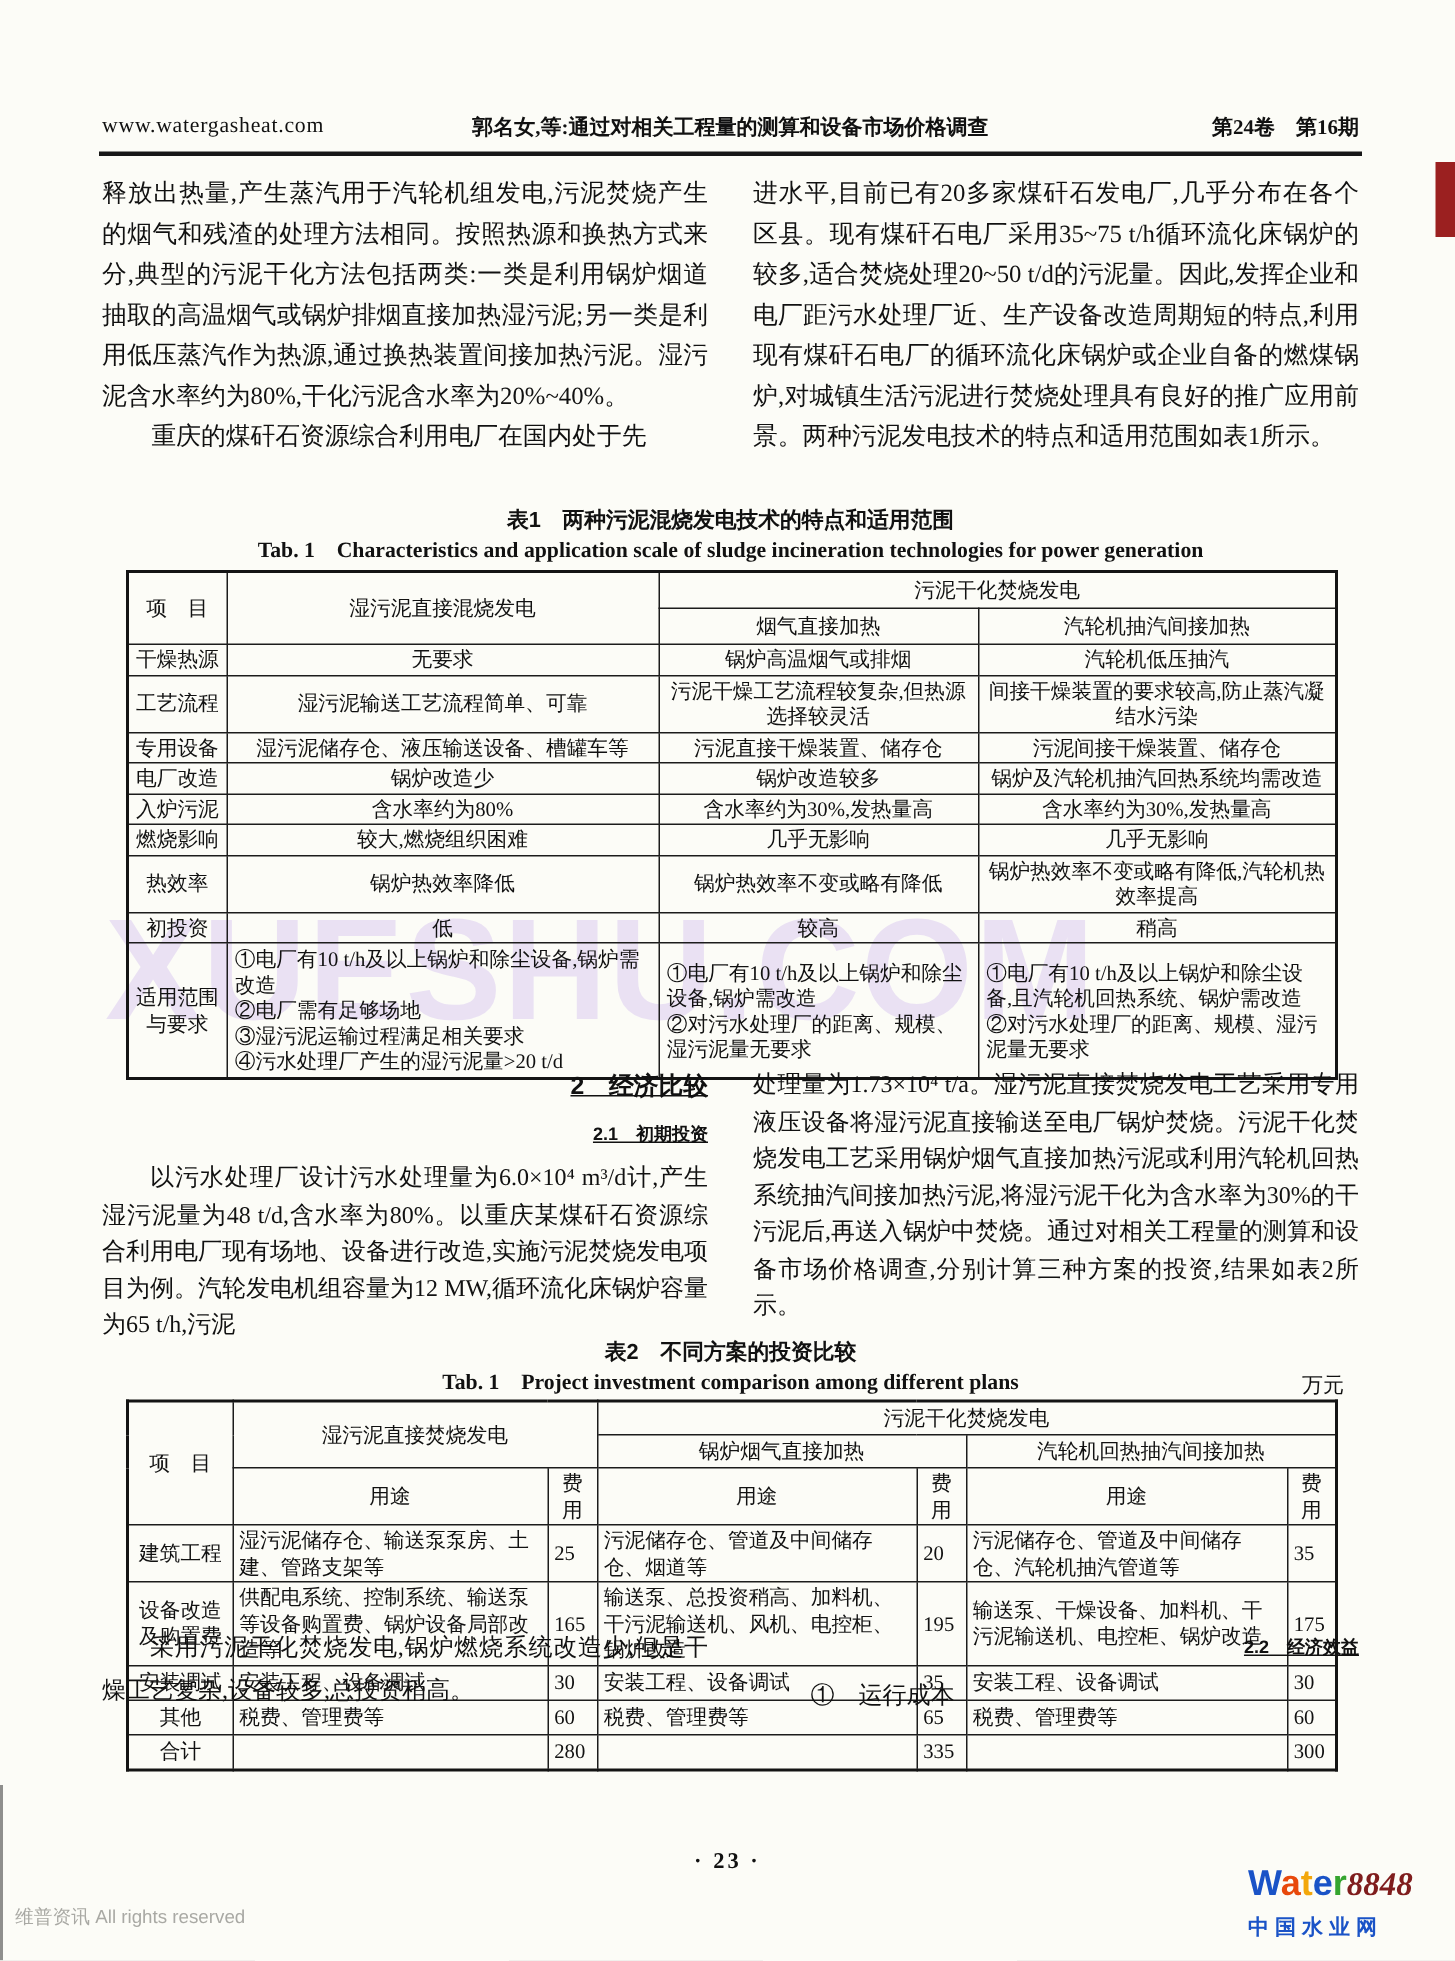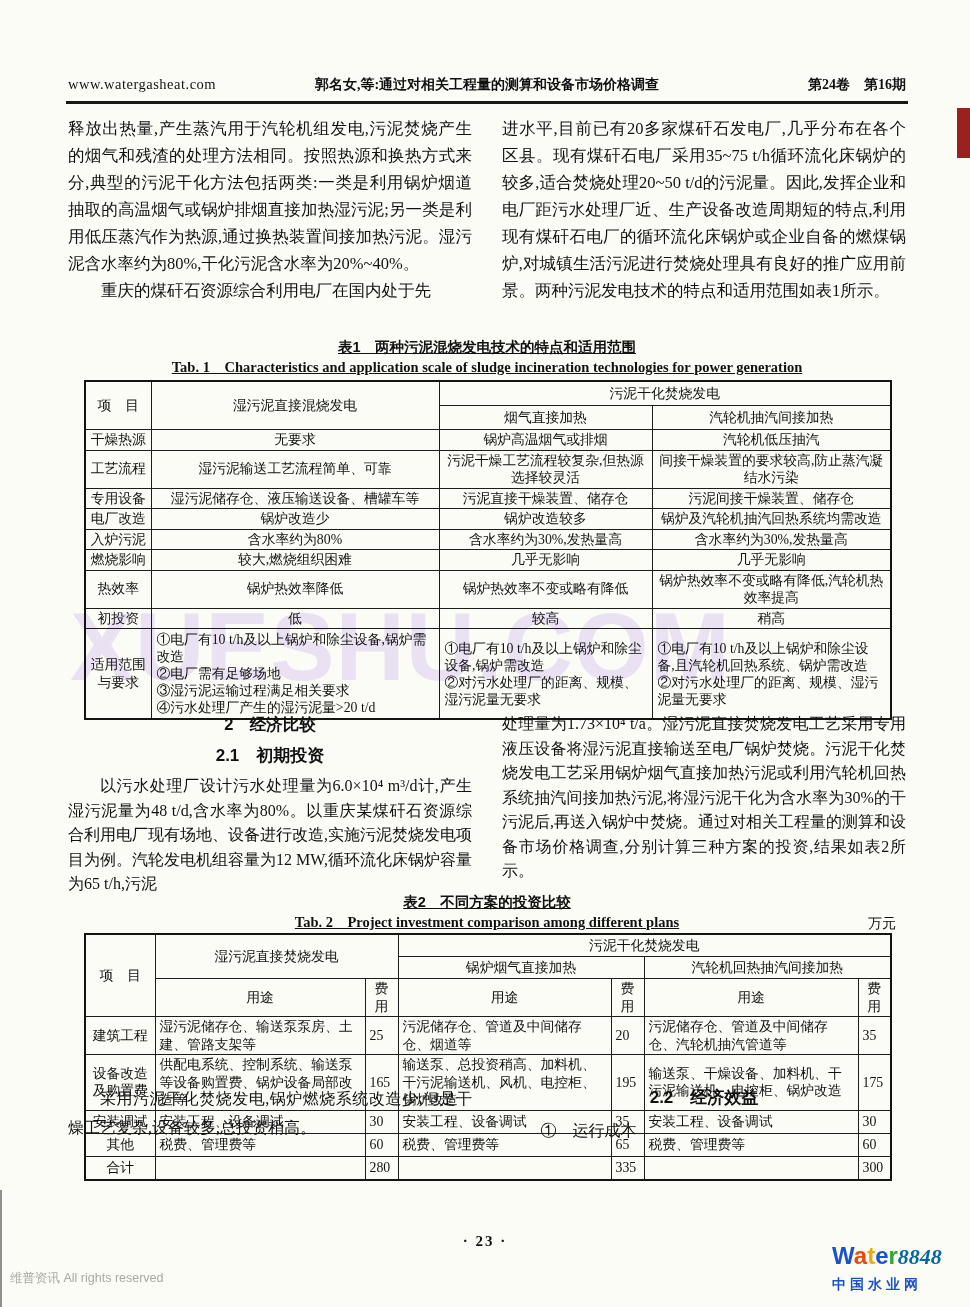--- a/index.html
+++ b/index.html
@@ -22,26 +22,26 @@
   .cols{position:absolute; left:68px; width:838px; display:flex; gap:30px;}
   .col{width:404px; text-align:justify;}
   .cols-1{top:115px;}
   .cols-1 p{margin:0; font-size:16.5px; line-height:27px;}
   .cols-2{top:712px;}
   .cols-2 p{margin:0; font-size:16px; line-height:24.5px;}
   .cols-3{top:1084px;}
   .cols-3 p{margin:0; font-size:16px; line-height:29px;}
   p.indent{text-indent:2em;}
   .sec-h{font-family:"Liberation Sans","DejaVu Sans",sans-serif; font-weight:bold;
-         font-size:16.5px; margin:0 0 8px 0; line-height:24px; text-align:center;}
-  .sec-h2{font-size:17px; margin:2px 0 6px 0;}
+         font-size:16.5px; margin:0 0 8px 0; line-height:24px; text-align:right;text-decoration:underline;}
+  .sec-h2{font-size:12px; margin:2px 0 6px 0;}
   .num-item{text-indent:2.4em;}
 
   
-  .tbl-cap{position:absolute; left:68px; width:838px; text-align:center;text-decoration:underline;}
+  .tbl-cap{position:absolute; left:68px; width:838px; text-align:center;}
   .tbl-cap .cap-cn{font-family:"Liberation Sans","DejaVu Sans",sans-serif; font-weight:bold; font-size:14.5px; line-height:19px;}
   .tbl-cap .cap-en{font-weight:bold; font-size:14.5px; line-height:21px;}
   .cap1{top:338px;}
   .cap2{top:893px;}
   .cap-unit{position:absolute; right:10px; bottom:0; font-weight:normal; font-size:14px;}
 
   
   table{border-collapse:collapse; table-layout:fixed; background:transparent;}
   .tbl{position:absolute; left:84px; width:806px;}
   .tbl th,.tbl td{
@@ -63,21 +63,21 @@
   
   .page-num{position:absolute; top:1233px; left:0; right:0; text-align:center;
             font-size:15px; font-weight:bold; letter-spacing:2px;}
   .copyright{position:absolute; left:10px; top:1270px; font-size:12.5px; color:#a9a9a4;
              font-family:"Liberation Sans","DejaVu Sans",sans-serif;}
   .logo{position:absolute; right:8px; top:1243px; width:130px; text-align:left;
         font-family:"Liberation Sans","DejaVu Sans",sans-serif;}
   .logo-top{font-weight:bold; font-size:24px; line-height:26px; white-space:nowrap;}
   .logo-top .l0{color:#1a53c7;} .logo-top .l1{color:#e8490c;}
   .logo-top .l2{color:#f3a70b;} .logo-top .l3{color:#1a53c7;} .logo-top .l4{color:#35a52f;}
-  .logo-top .num{color:#0369a1; font-style:italic; font-family:"Liberation Serif",serif; font-size:22px;}
+  .logo-top .num{color:#7f1d1d; font-style:italic; font-family:"Liberation Serif",serif; font-size:22px;}
   .logo-top .tld{color:#e8490c; font-size:10px; font-weight:bold;padding-left:40px;}
   .logo-sub{color:#1a53c7; font-weight:bold; font-size:14px; letter-spacing:4px; margin-top:2px; white-space:nowrap;}
 
   
   .watermark{position:absolute; top:592px; left:70px; width:860px;
              font-family:"Liberation Sans","DejaVu Sans",sans-serif;
              font-size:96px; font-weight:bold; color:#6d28d9; opacity:.12;
              letter-spacing:1px; pointer-events:none; white-space:nowrap;}
 </style>
 </head>
@@ -196,21 +196,21 @@
       <h3 class="sec-h sec-h2">2.1　初期投资</h3>
       <p class="indent">以污水处理厂设计污水处理量为6.0×10⁴ m³/d计,产生湿污泥量为48 t/d,含水率为80%。以重庆某煤矸石资源综合利用电厂现有场地、设备进行改造,实施污泥焚烧发电项目为例。汽轮发电机组容量为12 MW,循环流化床锅炉容量为65 t/h,污泥</p>
     </div>
     <div class="col">
       <p>处理量为1.73×10⁴ t/a。湿污泥直接焚烧发电工艺采用专用液压设备将湿污泥直接输送至电厂锅炉焚烧。污泥干化焚烧发电工艺采用锅炉烟气直接加热污泥或利用汽轮机回热系统抽汽间接加热污泥,将湿污泥干化为含水率为30%的干污泥后,再送入锅炉中焚烧。通过对相关工程量的测算和设备市场价格调查,分别计算三种方案的投资,结果如表2所示。</p>
     </div>
   </div>
 
   <div class="tbl-cap cap2">
     <div class="cap-cn">表2　不同方案的投资比较</div>
-    <div class="cap-en">Tab. 2　Project investment comparison among different plans</div>
+    <div class="cap-en">Tab. 1　Project investment comparison among different plans</div>
     <span class="cap-unit">万元</span>
   </div>
 
   <table class="tbl t2">
     <colgroup>
       <col style="width:70px">
         <col style="width:210px">
         <col style="width:33px">
       <col style="width:213px">
         <col style="width:33px">

